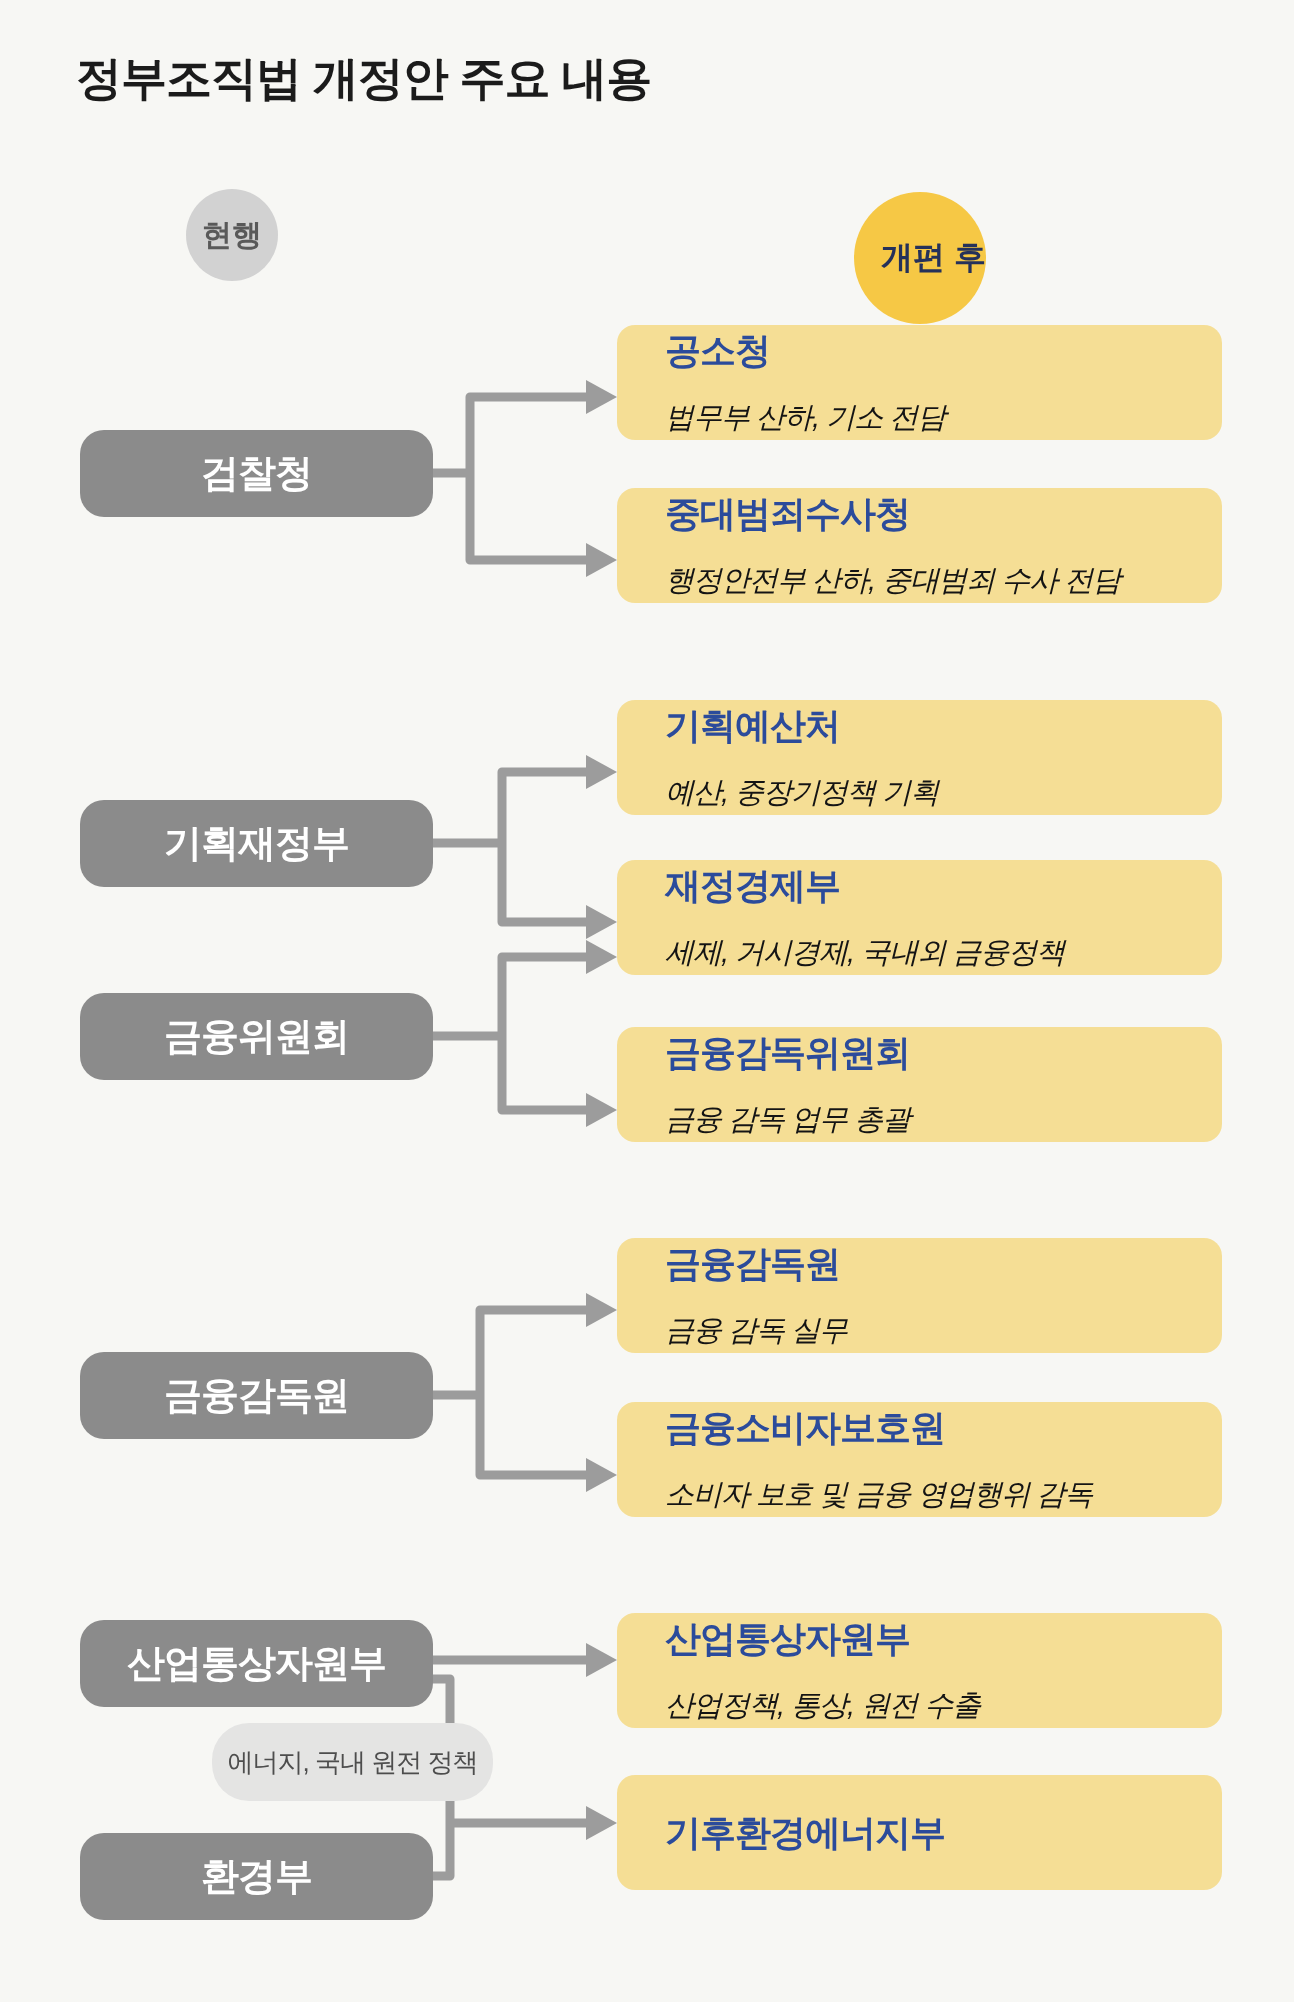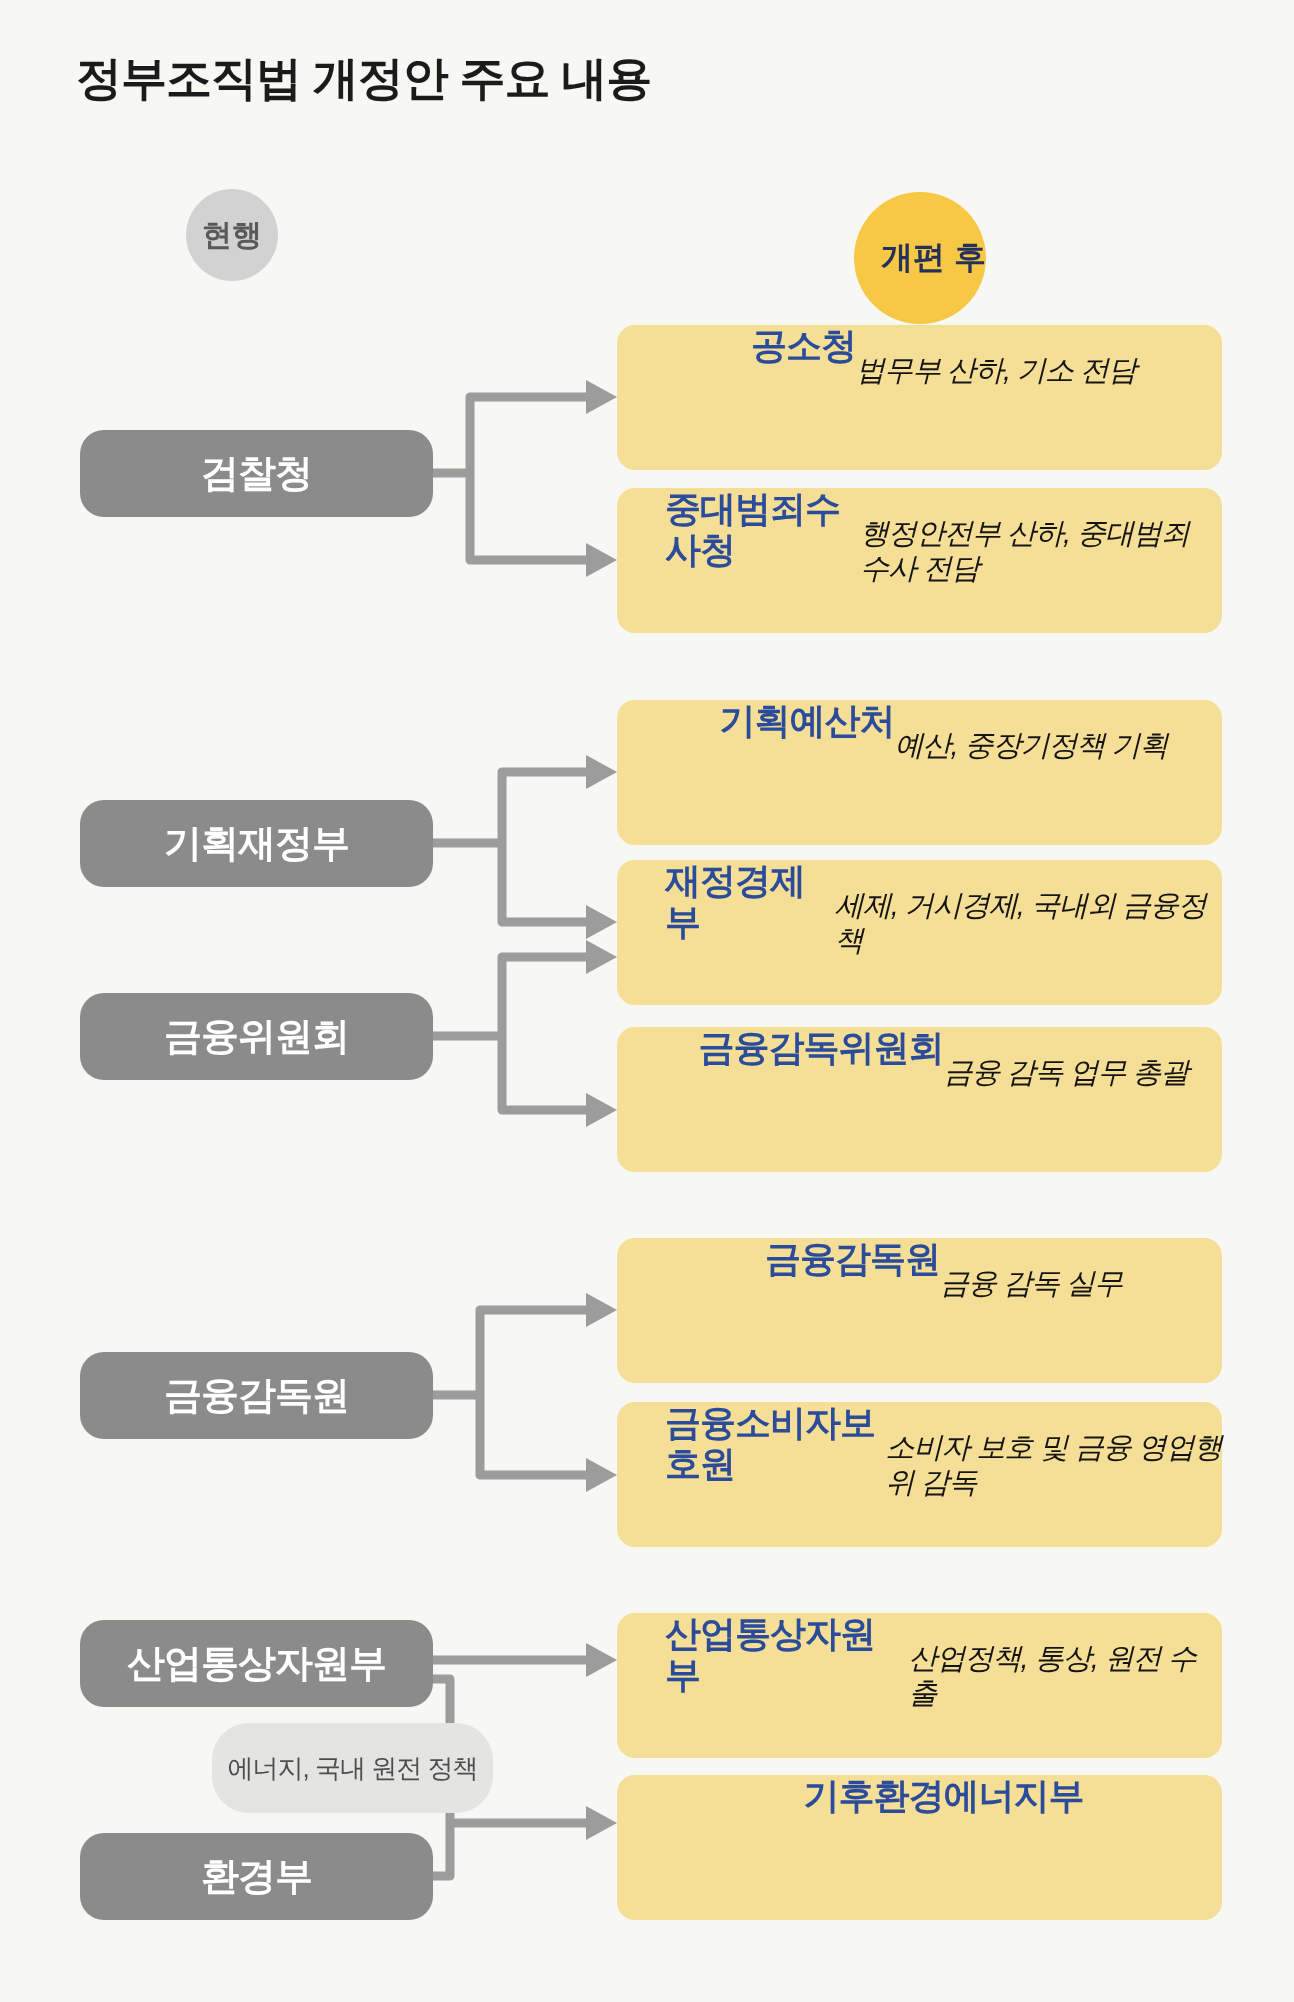--- a/index.html
+++ b/index.html
@@ -29,35 +29,35 @@
     background:#f6c845;color:#25315a;font-size:32px;justify-content:flex-end;
   }
   .connectors{position:absolute;left:0;top:0;z-index:1;}
   .org-current{
     position:absolute;left:80px;width:353px;height:87px;z-index:2;
     background:#8b8b8b;border-radius:24px;
     display:flex;align-items:center;justify-content:center;
     color:#ffffff;font-size:38px;font-weight:800;letter-spacing:-1px;
   }
   .org-new{
-    position:absolute;left:617px;width:605px;height:145px;z-index:2;
+    position:absolute;left:617px;width:605px;height:115px;z-index:2;
     background:#f5de95;border-radius:18px;
-    display:flex;flex-direction:row;justify-content:center;
+    display:flex;flex-direction:column;justify-content:center;
     padding-left:48px;box-sizing:border-box;
   }
   .org-new-title{
     font-size:36px;font-weight:800;color:#2b4b9b;letter-spacing:-1px;line-height:1.15;
   }
   .org-new-desc{
     font-size:29px;font-weight:400;color:#141414;letter-spacing:-1px;
     line-height:1.2;margin-top:28px;font-style:italic;
   }
   .org-new-desc:empty{display:none;}
   .note-pill{
-    position:absolute;left:212px;top:1723px;width:281px;height:90px;z-index:3;
+    position:absolute;left:212px;top:1723px;width:281px;height:78px;z-index:3;
     background:#e4e4e3;border-radius:37px;
     display:flex;align-items:center;justify-content:center;
     font-size:26px;color:#4d4d4d;letter-spacing:-1px;
   }
 </style>
 </head>
 <body>
 
 <div class="stage">
 

